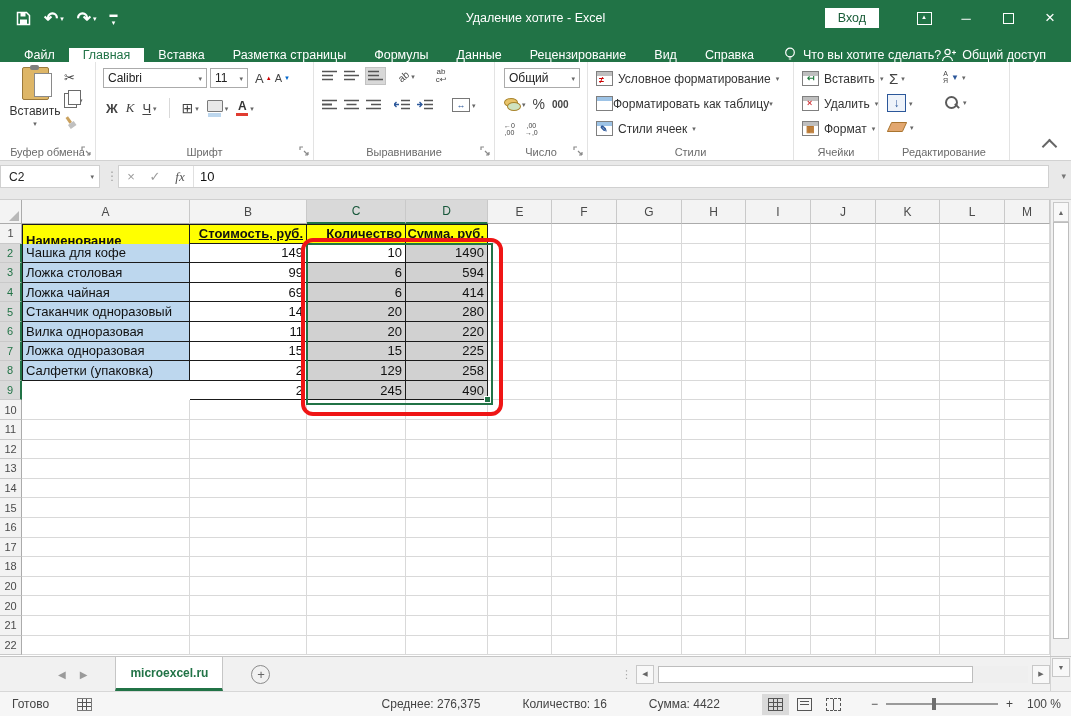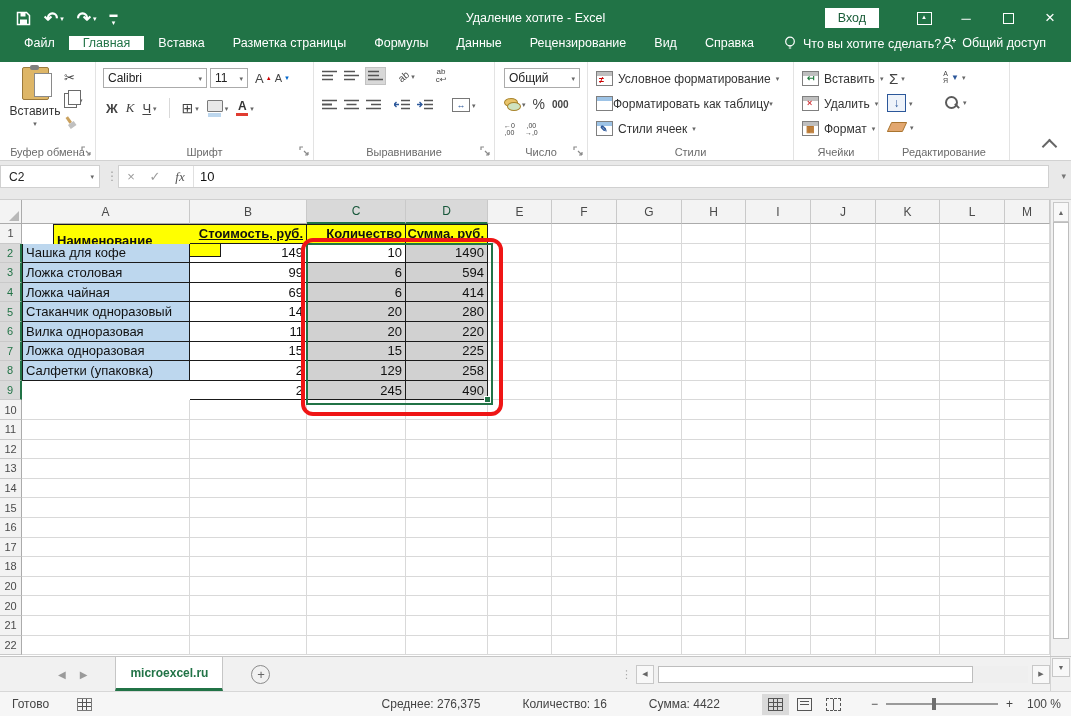--- a/index.html
+++ b/index.html
@@ -16,21 +16,21 @@
   .title-center{position:absolute;left:0;right:0;top:0;height:36px;display:flex;align-items:center;
                 justify-content:center;font-size:12.5px;pointer-events:none}
   .winctrl{margin-left:auto;display:flex;align-items:center;height:36px;z-index:2}
   .signin{background:#fff;color:#185c37;font-size:12.5px;padding:3px 13px;margin-right:24px;cursor:default}
   .wbtn{width:42px;height:36px;display:flex;align-items:center;justify-content:center;font-size:13px;color:#fff}
   .maxbox{width:9px;height:9px;border:1px solid #fff}
   .rdo-box{width:13px;height:11px;border:1px solid #fff;display:flex;align-items:flex-start;justify-content:center;font-size:7px;line-height:1}
 
   
   .tabrow{position:absolute;top:36px;left:0;width:1071px;height:26px;background:#217346;display:flex;
-          align-items:flex-start;padding-left:10px;box-sizing:border-box;color:#fff;font-size:12.5px}
+          align-items:flex-end;padding-left:10px;box-sizing:border-box;color:#fff;font-size:12.5px}
   .rtab{padding:0 14px;display:flex;align-items:center;white-space:nowrap}
   .rtab.active{background:#fff;color:#217346}
   .tellme{display:flex;align-items:center;gap:7px;margin-left:16px;white-space:nowrap}
   .share{margin-left:auto;display:flex;align-items:center;gap:6px;margin-right:26px;white-space:nowrap}
 
   
   .ribbon{position:absolute;top:62px;left:0;width:1071px;height:99px;background:#fff;
           border-bottom:1px solid #d2d2d2;box-sizing:border-box;font-size:12px;color:#333}
   .rgroup{position:absolute;top:0;height:98px;border-right:1px solid #e3e3e3;box-sizing:border-box}
   .glabel{position:absolute;bottom:2px;left:0;right:0;text-align:center;font-size:11px;color:#6b6b6b}
@@ -545,21 +545,21 @@
       <div class="rowhdr" style="top: 259.2px; height: 19.6px;">13</div>
       <div class="rowhdr" style="top: 278.8px; height: 19.6px;">14</div>
       <div class="rowhdr" style="top: 298.4px; height: 19.6px;">15</div>
       <div class="rowhdr" style="top: 318px; height: 19.6px;">16</div>
       <div class="rowhdr" style="top: 337.6px; height: 19.6px;">17</div>
       <div class="rowhdr" style="top: 357.2px; height: 19.6px;">18</div>
       <div class="rowhdr" style="top: 376.8px; height: 19.6px;">20</div>
       <div class="rowhdr" style="top: 396.4px; height: 19.6px;">20</div>
       <div class="rowhdr" style="top: 416px; height: 19.6px;">21</div>
       <div class="rowhdr" style="top: 435.6px; height: 19.6px;">22</div>
-      <div class="cell tb tb-top hdr1 tb-left" style="left: 22px; top: 24px; width: 168px; height: 33px; margin-left: 31px;">Наименование</div>
+      <div class="cell tb tb-top hdr1 tb-left" style="left: 22px; top: 24px; width: 168px; height: 33px;">Наименование</div>
       <div class="cell tb tb-top hdr1 ar" style="left: 190px; top: 24px; width: 117px; height: 19.6px;">Стоимость, руб.</div>
       <div class="cell tb tb-top hdr1 ar" style="left: 307px; top: 24px; width: 99px; height: 19.6px;">Количество</div>
       <div class="cell tb tb-top hdr1 ar" style="left: 406px; top: 24px; width: 82px; height: 19.6px;">Сумма, руб.</div>
       <div class="cell" style="left: 488px; top: 24px; width: 64px; height: 19.6px;"></div>
       <div class="cell" style="left: 552px; top: 24px; width: 65px; height: 19.6px;"></div>
       <div class="cell" style="left: 617px; top: 24px; width: 65px; height: 19.6px;"></div>
       <div class="cell" style="left: 682px; top: 24px; width: 64px; height: 19.6px;"></div>
       <div class="cell" style="left: 746px; top: 24px; width: 65px; height: 19.6px;"></div>
       <div class="cell" style="left: 811px; top: 24px; width: 65px; height: 19.6px;"></div>
       <div class="cell" style="left: 876px; top: 24px; width: 64px; height: 19.6px;"></div>

